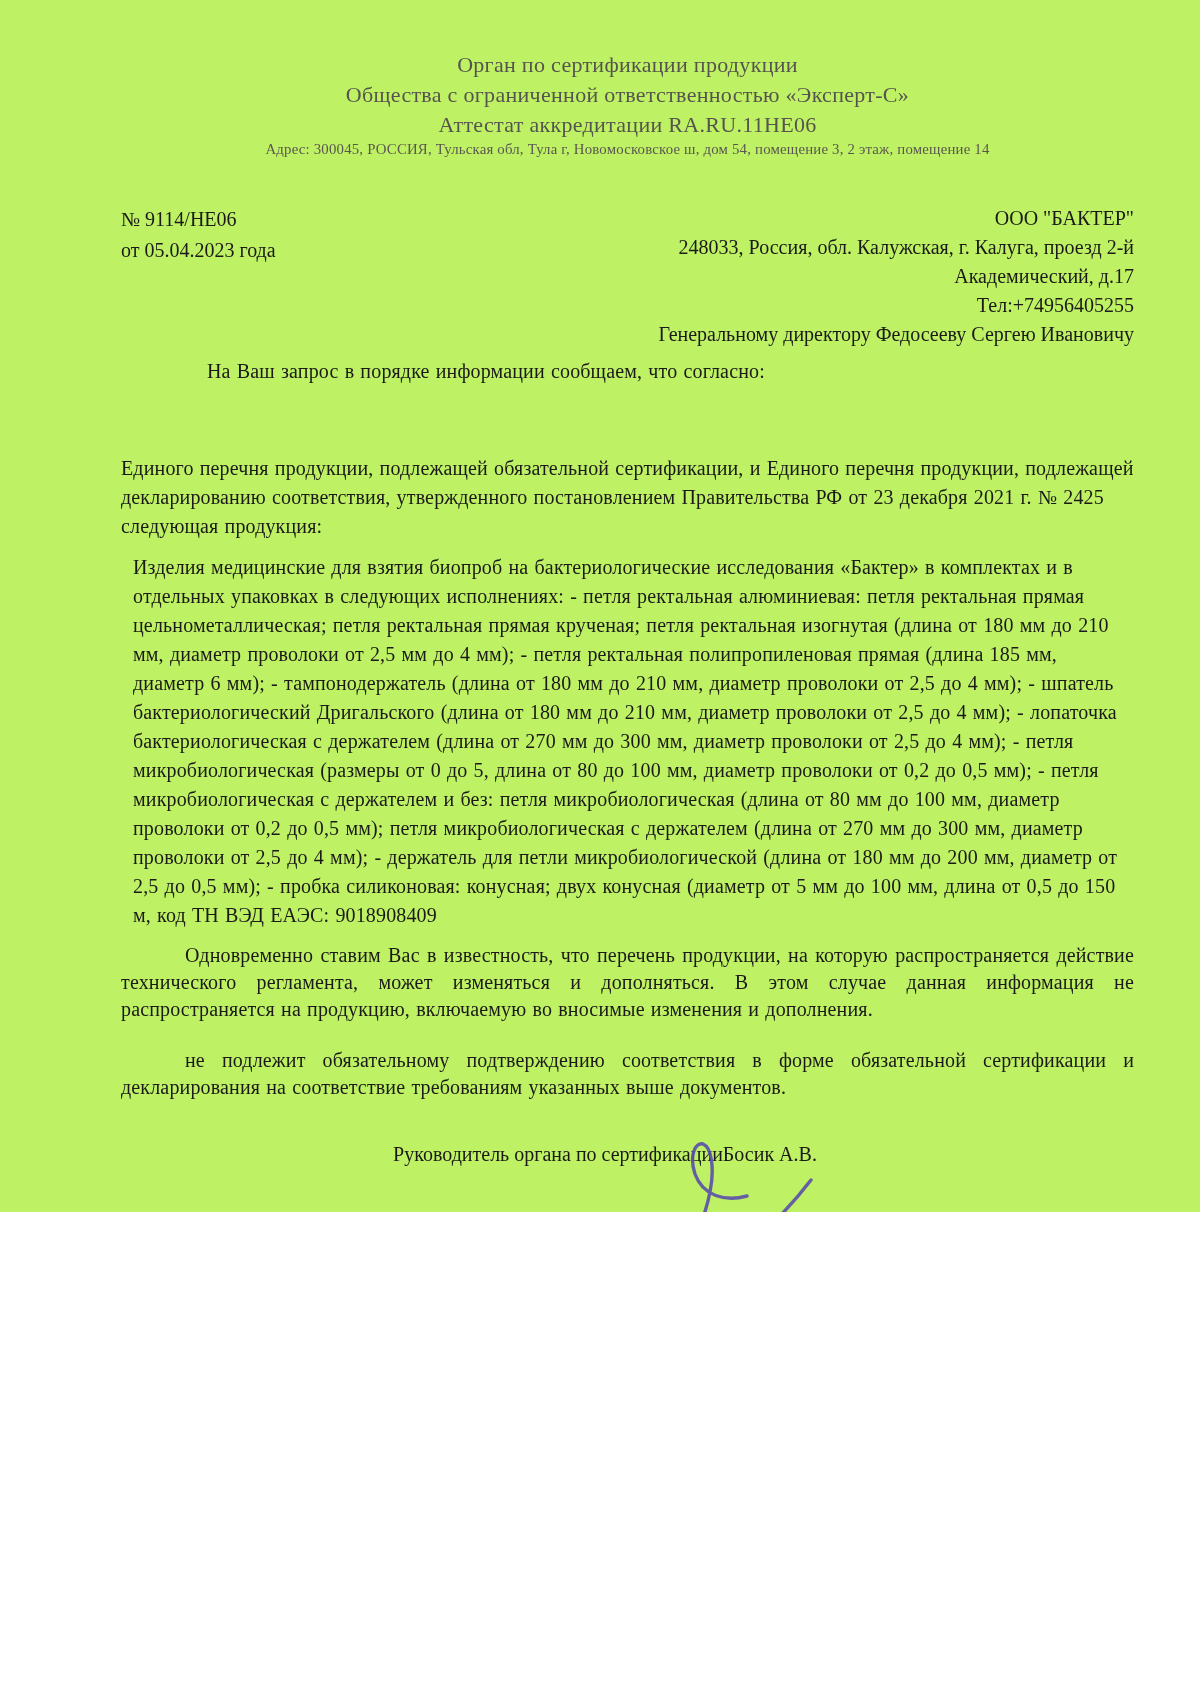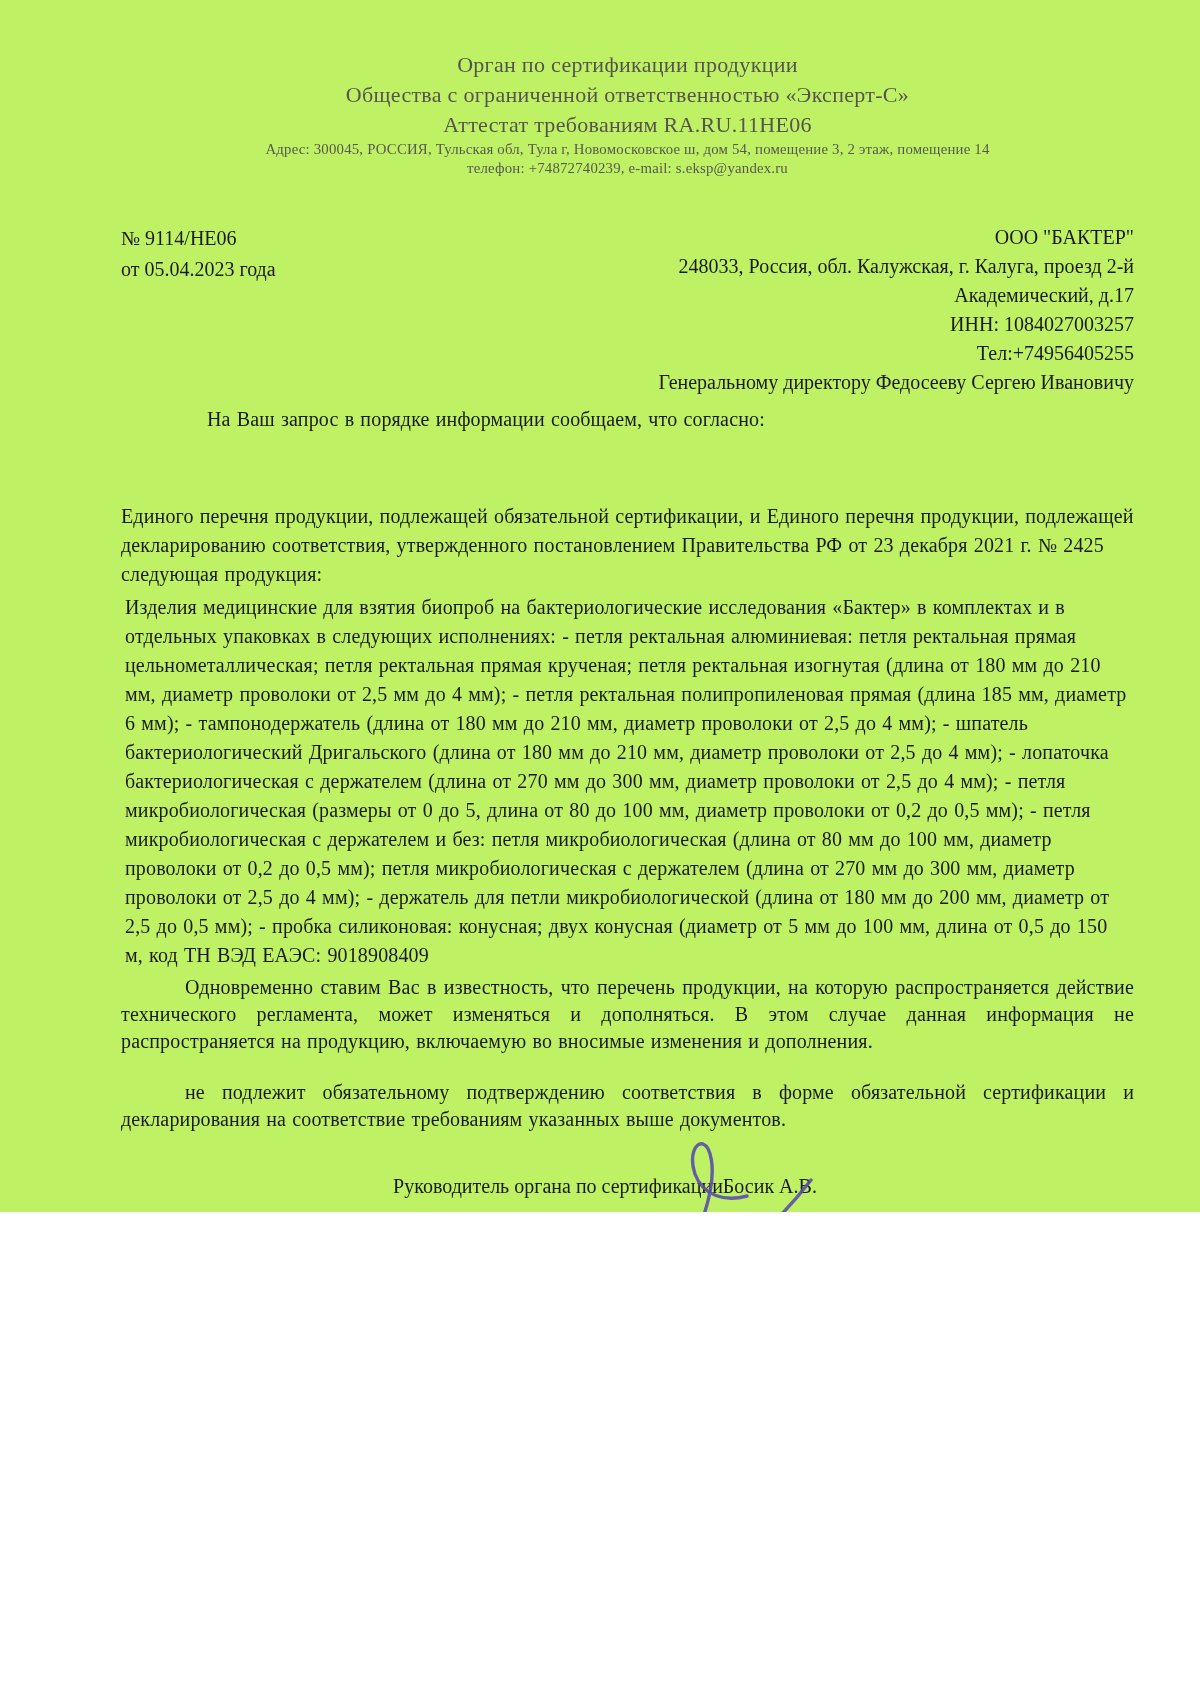--- a/index.html
+++ b/index.html
@@ -19,21 +19,21 @@
 
   
   .ref-row { display:flex; justify-content:space-between; margin-top:45px;gap:7px; }
   .ref-left { font-size:20px; line-height:31px; white-space:nowrap; }
   .addressee { text-align:right; font-size:20px; line-height:29px; }
 
   
   .p { font-size:20px; line-height:29px; letter-spacing:.15px; word-spacing:1px; }
   .p-intro { margin:8px 0 0 0; text-indent:86px; }
   .p-list1 { margin:68px 0 0 0; }
-  .p-list2 { margin:4px; }
+  .p-list2 { margin:12px; }
   .p-just  { margin:0; line-height:27px; text-align:justify; text-indent:64px; }
   .p-just-first { margin-top:24px; }
 
   
   .sig-row { margin-top:42px; display:flex; justify-content:center; align-items:baseline; font-size:20px; }
   .sig-name { margin-right:45px; }
 
   .sign-line { position:absolute; left:565px; top:1296px; width:268px; height:0; border-top:1.8px solid #1f1e1c; z-index:1; }
 
   .signature-svg { position:absolute; left:615px; top:1122px; z-index:3; }
@@ -42,35 +42,33 @@
 </style>
 </head>
 <body>
 
 <div class="page">
   <div class="content">
 
     <header class="letterhead">
       <div class="lh-line">Орган по сертификации продукции</div>
       <div class="lh-line">Общества с ограниченной ответственностью «Эксперт-С»</div>
-      <div class="lh-line">Аттестат требованиям RA.RU.11НЕ06</div>
+      <div class="lh-line">Аттестат аккредитации RA.RU.11НЕ06</div>
       <div class="lh-small">Адрес: 300045, РОССИЯ, Тульская обл, Тула г, Новомосковское ш, дом 54, помещение 3, 2 этаж, помещение 14</div>
-      <div class="lh-small">телефон: +74872740239, e-mail: s.eksp@yandex.ru</div>
     </header>
 
     <section class="ref-row">
       <div class="ref-left">
         <div>№ 9114/НЕ06</div>
         <div>от 05.04.2023 года</div>
       </div>
       <div class="addressee">
         <div>ООО "БАКТЕР"</div>
         <div>248033, Россия, обл. Калужская, г. Калуга, проезд 2-й</div>
         <div>Академический, д.17</div>
-        <div>ИНН: 1084027003257</div>
         <div>Тел:+74956405255</div>
         <div>Генеральному директору Федосееву Сергею Ивановичу</div>
       </div>
     </section>
 
     <p class="p p-intro">На Ваш запрос в порядке информации сообщаем, что согласно:</p>
     <p class="p p-list1">Единого перечня продукции, подлежащей обязательной сертификации, и Единого перечня продукции, подлежащей декларированию соответствия, утвержденного постановлением Правительства РФ от 23 декабря 2021 г. № 2425 следующая продукция:</p>
     <p class="p p-list2">Изделия медицинские для взятия биопроб на бактериологические исследования «Бактер» в комплектах и в отдельных упаковках в следующих исполнениях: - петля ректальная алюминиевая: петля ректальная прямая цельнометаллическая; петля ректальная прямая крученая; петля ректальная изогнутая (длина от 180 мм до 210 мм, диаметр проволоки от 2,5 мм до 4 мм); - петля ректальная полипропиленовая прямая (длина 185 мм, диаметр 6 мм); - тампонодержатель (длина от 180 мм до 210 мм, диаметр проволоки от 2,5 до 4 мм); - шпатель бактериологический Дригальского (длина от 180 мм до 210 мм, диаметр проволоки от 2,5 до 4 мм); - лопаточка бактериологическая с держателем (длина от 270 мм до 300 мм, диаметр проволоки от 2,5 до 4 мм); - петля микробиологическая (размеры от 0 до 5, длина от 80 до 100 мм, диаметр проволоки от 0,2 до 0,5 мм); - петля микробиологическая с держателем и без: петля микробиологическая (длина от 80 мм до 100 мм, диаметр проволоки от 0,2 до 0,5 мм); петля микробиологическая с держателем (длина от 270 мм до 300 мм, диаметр проволоки от 2,5 до 4 мм); - держатель для петли микробиологической (длина от 180 мм до 200 мм, диаметр от 2,5 до 0,5 мм); - пробка силиконовая: конусная; двух конусная (диаметр от 5 мм до 100 мм, длина от 0,5 до 150 м, код ТН ВЭД ЕАЭС: 9018908409</p>
     <p class="p p-just">Одновременно ставим Вас в известность, что перечень продукции, на которую распространяется действие технического регламента, может изменяться и дополняться. В этом случае данная информация не распространяется на продукцию, включаемую во вносимые изменения и дополнения.</p>
     <p class="p p-just p-just-first">не подлежит обязательному подтверждению соответствия в форме обязательной сертификации и декларирования на соответствие требованиям указанных выше документов.</p>

